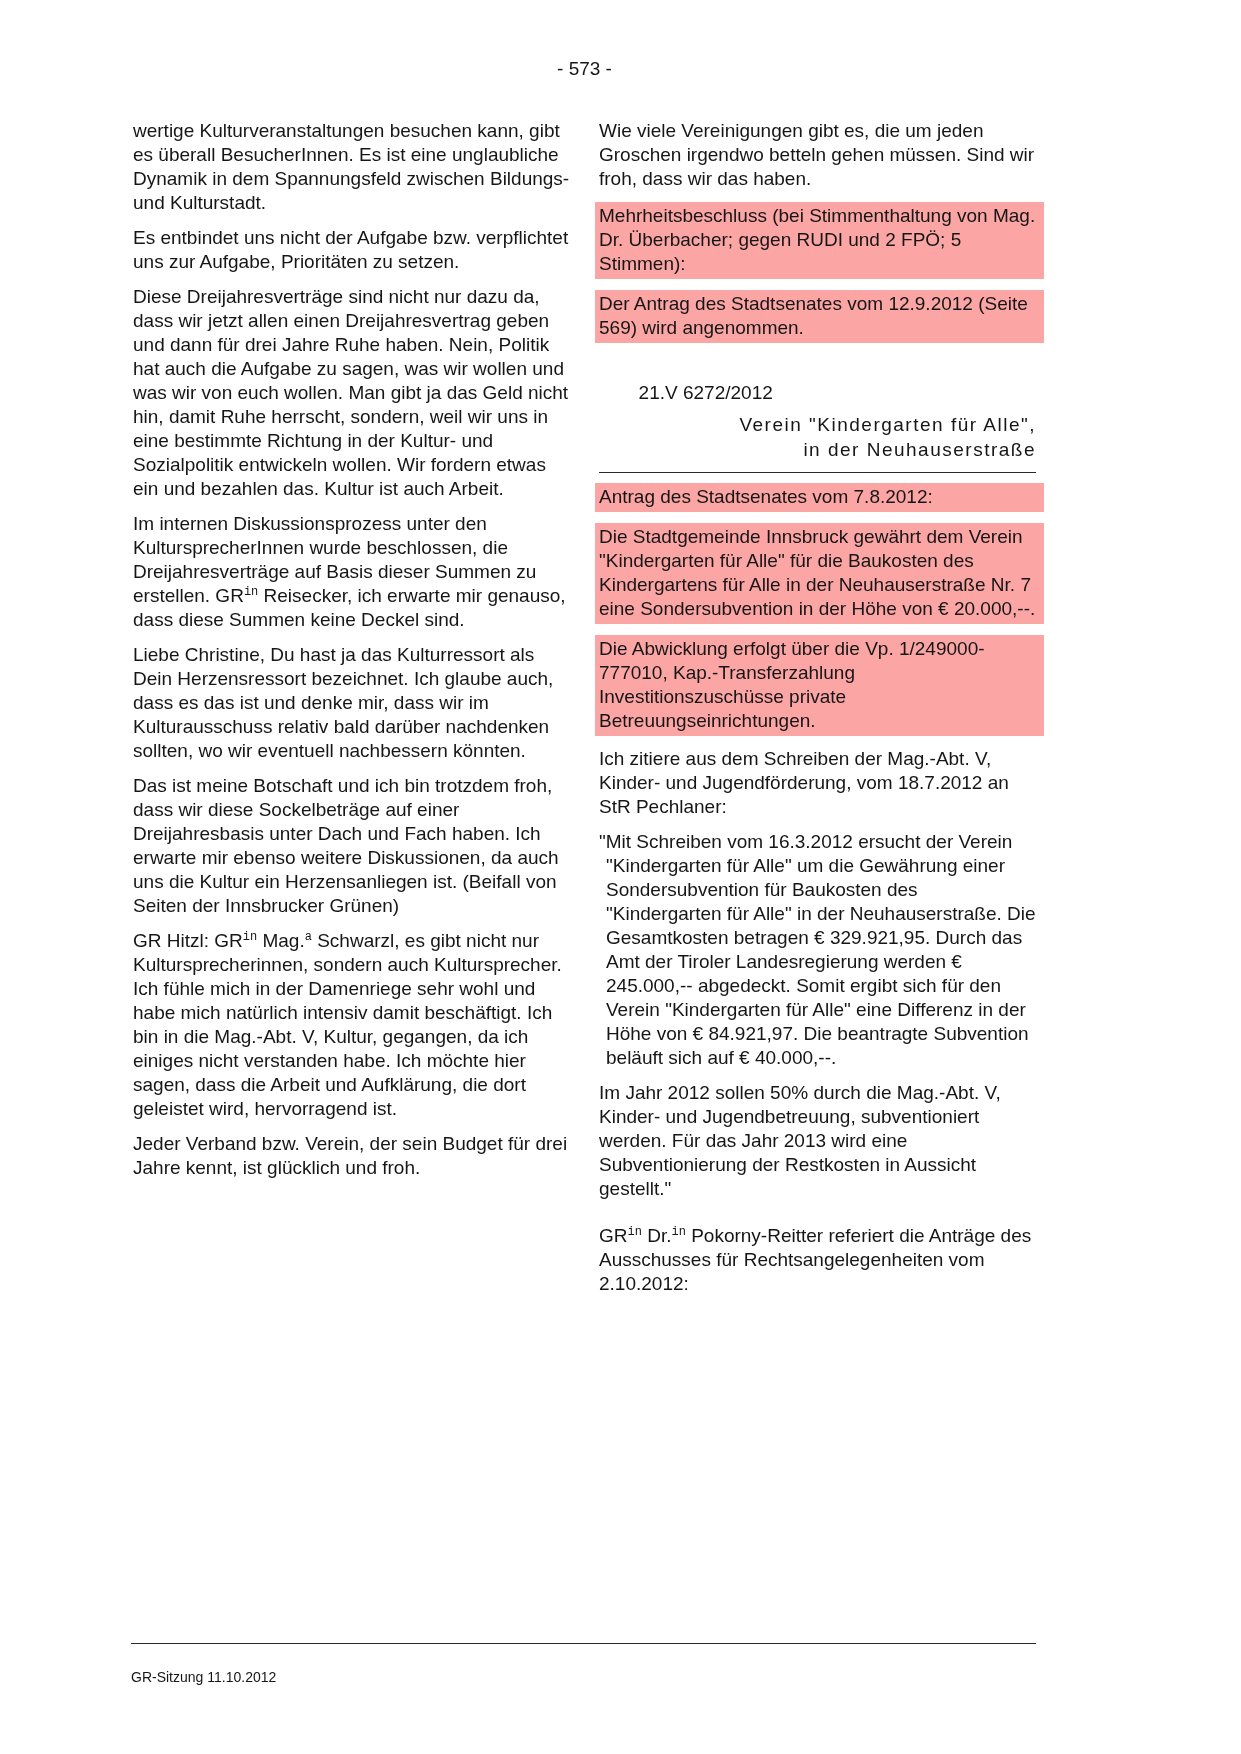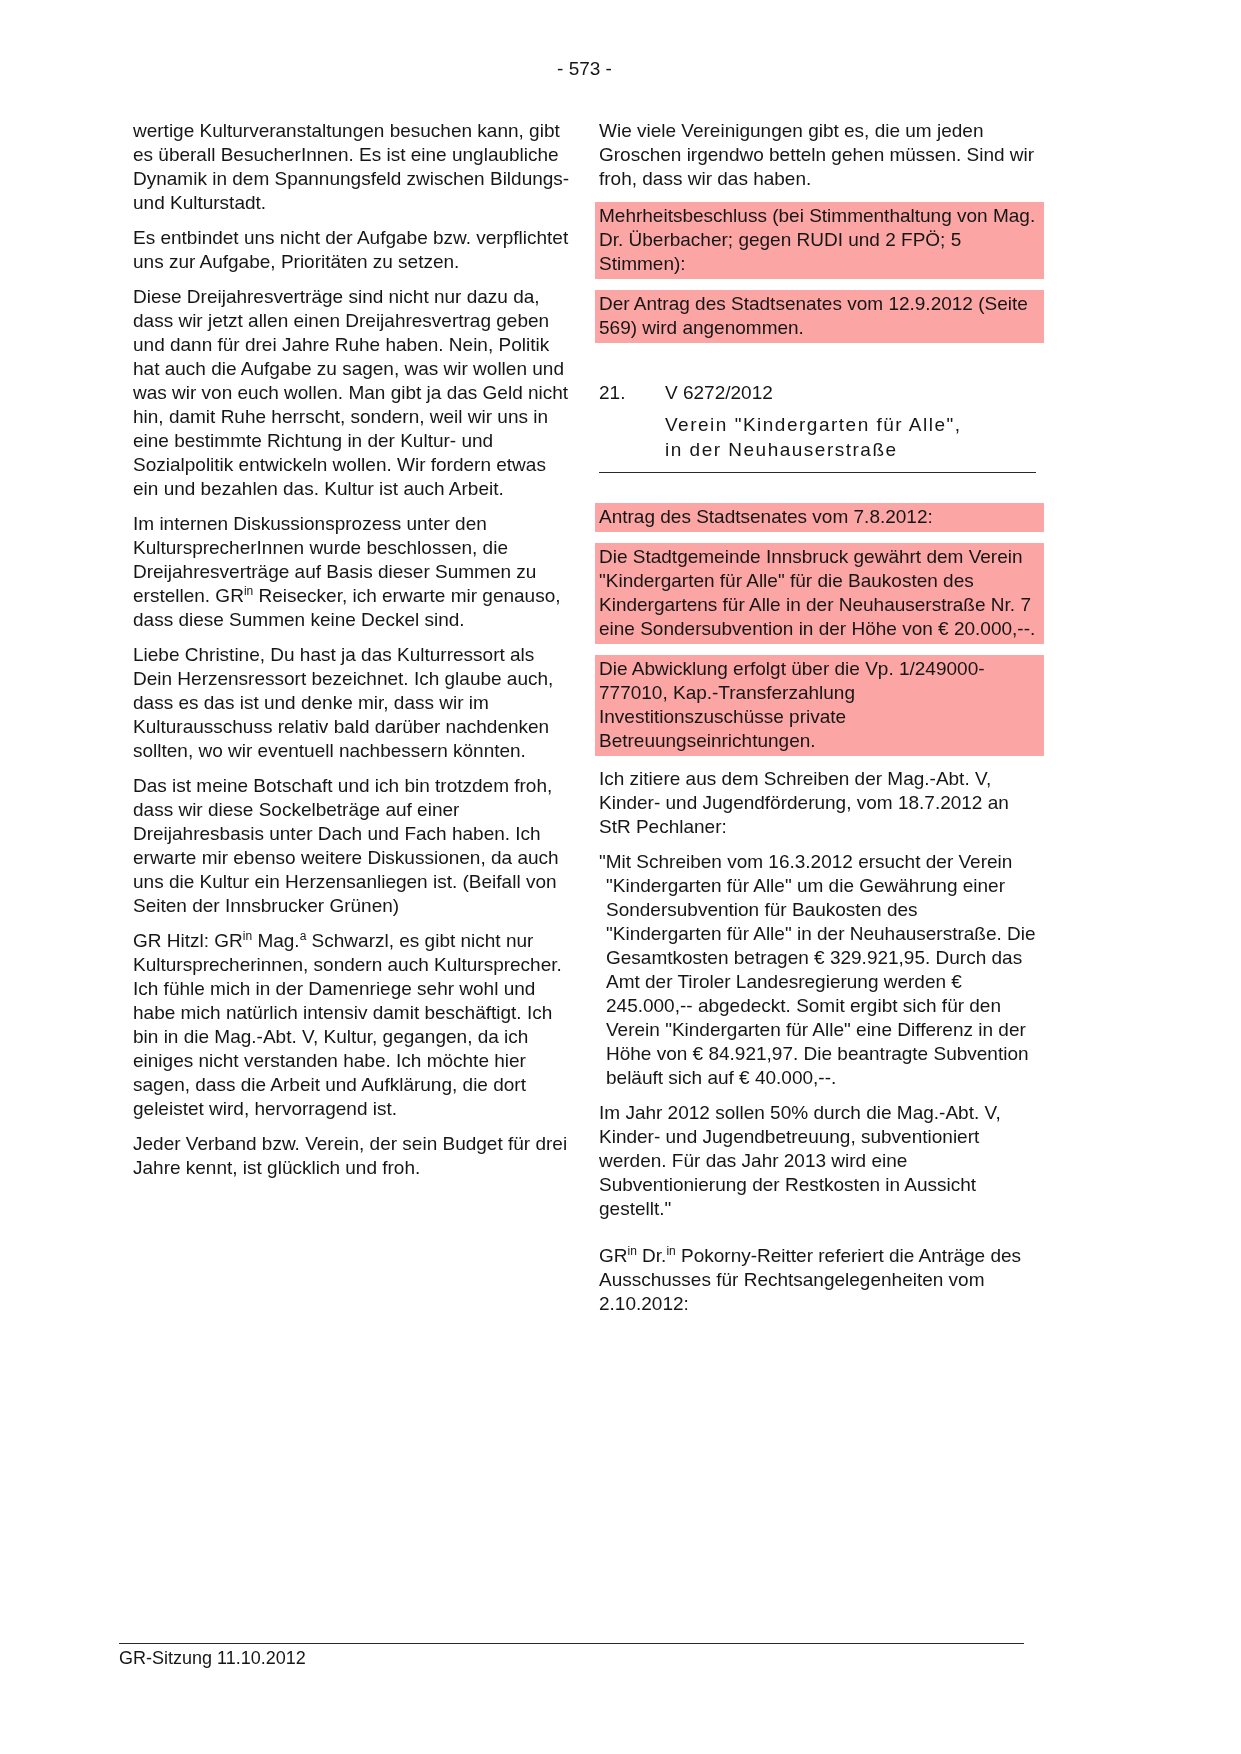--- a/index.html
+++ b/index.html
@@ -33,37 +33,37 @@
   .col-left  { left: 133px; }
   .col-right { left: 599px; }
 
   .para { margin: 0 0 11px 0; }
   .highlight {
     background: #fca5a5;
     padding: 2px 6px 3px 4px;
     margin-left: -4px;
     margin-right: -8px;
   }
-  sup { font-size: 12px; line-height: 0; vertical-align: super; }
+  sup { font-size: 12px; line-height: 0; vertical-align: super; font-family: Liberation Mono, monospace; }
 
-  .agenda { margin-top: 38px; margin-bottom: 30px; }
+  .agenda { margin-top: 38px; margin-bottom: 10px; text-align: right; }
   .agenda-head { display: flex; margin-bottom: 7px; }
   .agenda-number { flex: 0 0 66px; width: 66px; }
   .agenda-subject { margin-left: 66px; letter-spacing: 1.5px; line-height: 25px; }
   .agenda-rule { border-top: 1.5px solid #2a2a2a; margin-top: 10px; }
 
   .quote { text-indent: -7px; padding-left: 7px; }
   .mt-xl { margin-top: 23px; }
 
   .footer {
     position: absolute;
-    left: 119px; top: 1643px; width: 905px;
+    left: 131px; top: 1643px; width: 905px;
     border-top: 1.5px solid #2a2a2a;
-    padding-top: 4px;
-    font-size: 18px;
+    padding-top: 25px;
+    font-size: 14px;
   }
 </style>
 </head>
 <body>
 
 <div class="sheet">
 
   <div class="page-number">- 573 -</div>
 
   <div class="col col-left">

